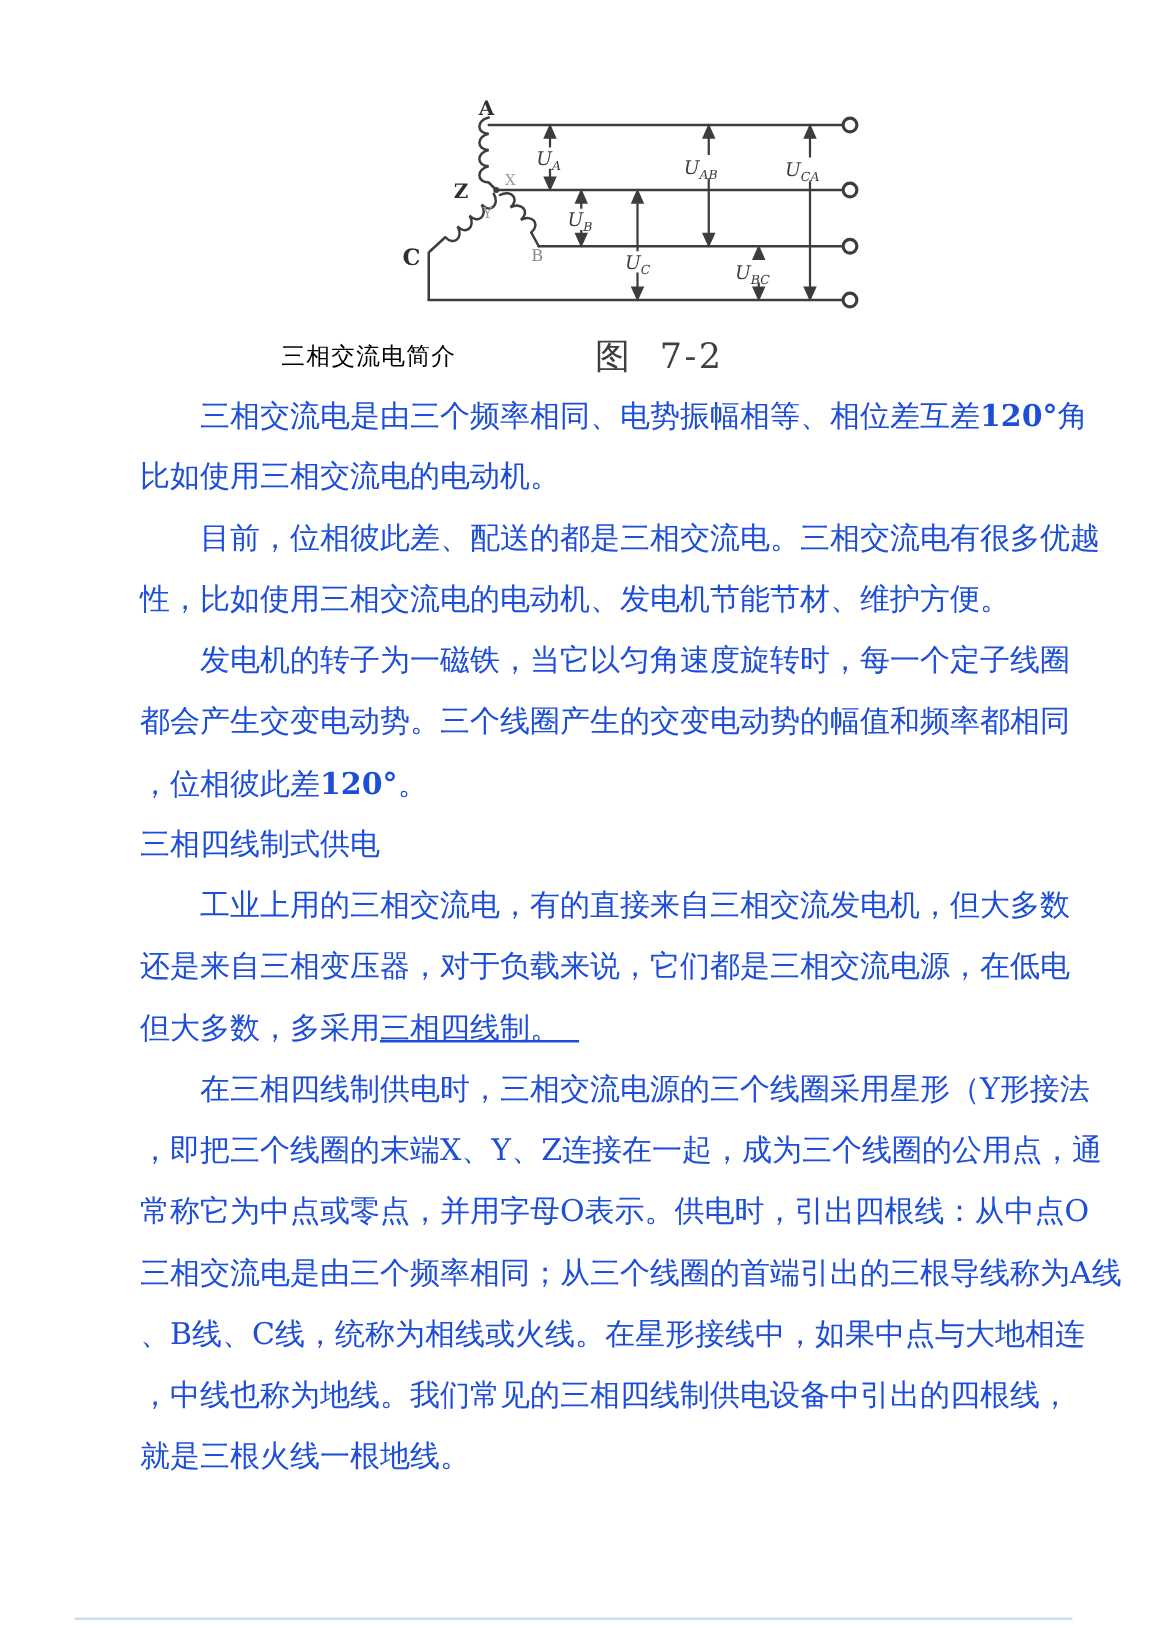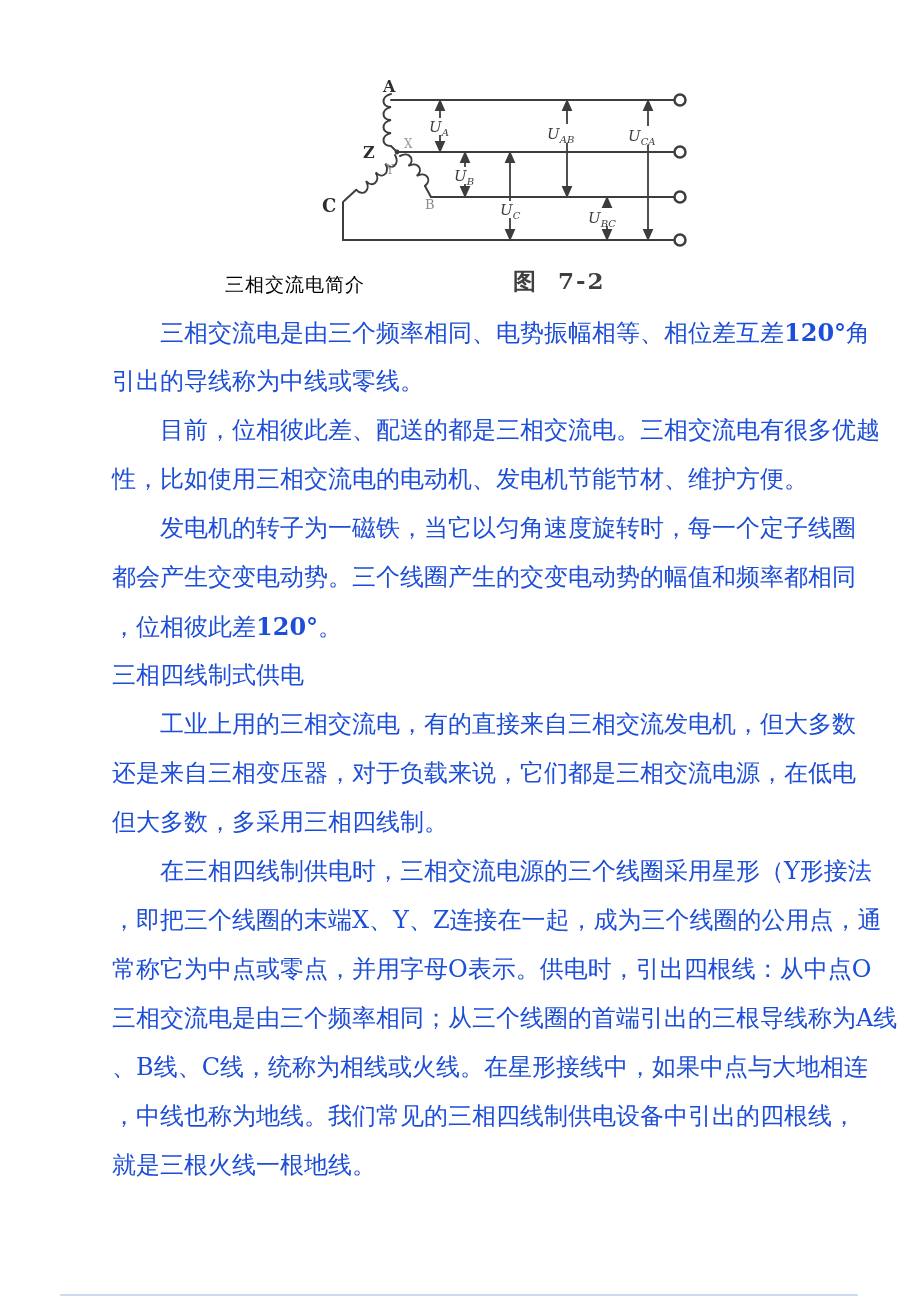--- a/index.html
+++ b/index.html
@@ -7,31 +7,31 @@
     width:920px;height:1302px;position:relative;background:#ffffff;overflow:hidden;
     font-family:"DejaVu Serif","Liberation Serif",serif;
   }
   
   .figure-wrap{position:absolute;left:300px;top:78px;width:400px;height:186px;}
   .fig-note{
     position:absolute;left:225px;top:272px;font-size:19px;color:#000000;
     letter-spacing:1px;font-family:"DejaVu Serif","Liberation Serif",serif;
   }
   .fig-caption{
-    position:absolute;left:476px;top:266px;font-size:23px;font-weight:bold;
-    color:#3f3f3f;letter-spacing:2px;white-space:pre;margin-left:37px;
+    position:absolute;left:476px;top:266px;font-size:28px;font-weight:normal;
+    color:#3f3f3f;letter-spacing:2px;white-space:pre;
   }
   
   .textblock{
     position:absolute;left:112px;top:308px;width:716px;color:#1d4ed8;
   }
   .ln{height:49px;line-height:49px;font-size:24px;white-space:nowrap;}
   .ind{padding-left:48px;}
   .b{font-weight:bold;}
-  .u{white-space:pre;text-align:right;}
+  .u{text-decoration:underline;white-space:pre;text-align:right;}
   .heading{height:49px;line-height:49px;font-size:24px;}
   
   .bottom-rule{
     position:absolute;left:60px;top:1294px;width:798px;height:2px;background:#cbdcee;
   }
   svg text{font-family:"DejaVu Serif","Liberation Serif",serif;}
 </style>
 </head>
 <body>
 
@@ -123,21 +123,21 @@
   </svg>
 </div>
 
 <div class="fig-note">三相交流电简介</div>
 <div class="fig-caption">图  7-2</div>
 
 <div class="textblock">
 
   <div>
     <div class="ln ind"><span>三相交流电是由三个频率相同、电势振幅相等、相位差互差</span><span class="b">120°</span><span>角</span></div>
-    <div class="ln">引出的导线称为中线或零线。</div>
+    <div class="ln">比如使用三相交流电的电动机。</div>
   </div>
 
   <div>
     <div class="ln ind">目前，位相彼此差、配送的都是三相交流电。三相交流电有很多优越</div>
     <div class="ln">性，比如使用三相交流电的电动机、发电机节能节材、维护方便。</div>
   </div>
 
   <div>
     <div class="ln ind">发电机的转子为一磁铁，当它以匀角速度旋转时，每一个定子线圈</div>
     <div class="ln">都会产生交变电动势。三个线圈产生的交变电动势的幅值和频率都相同</div>

